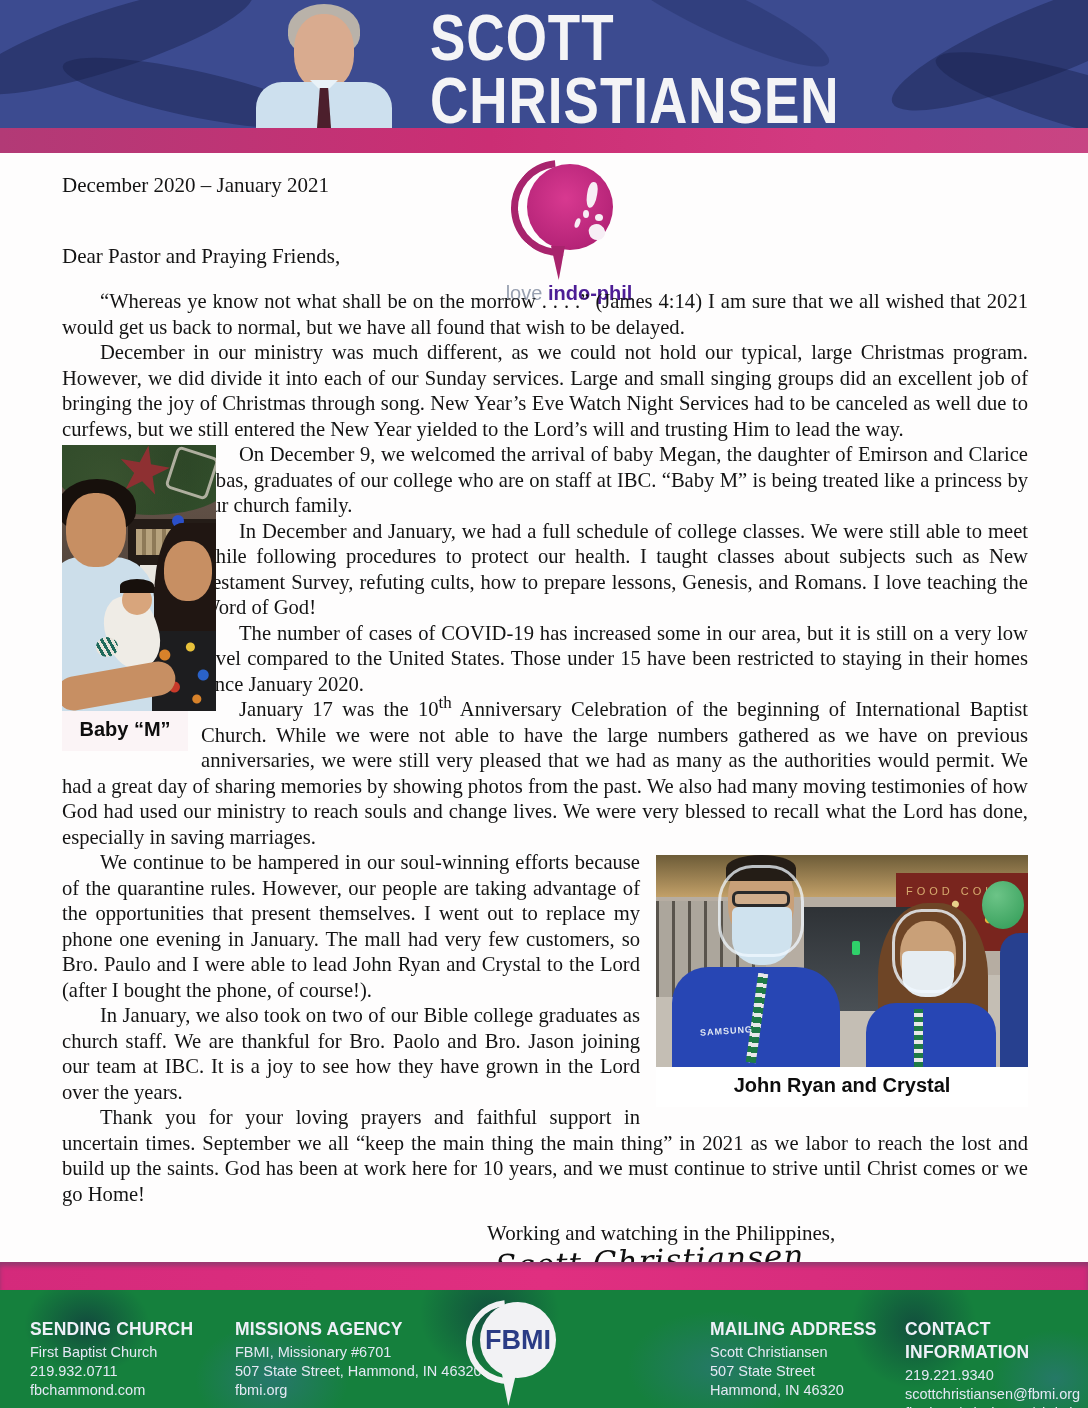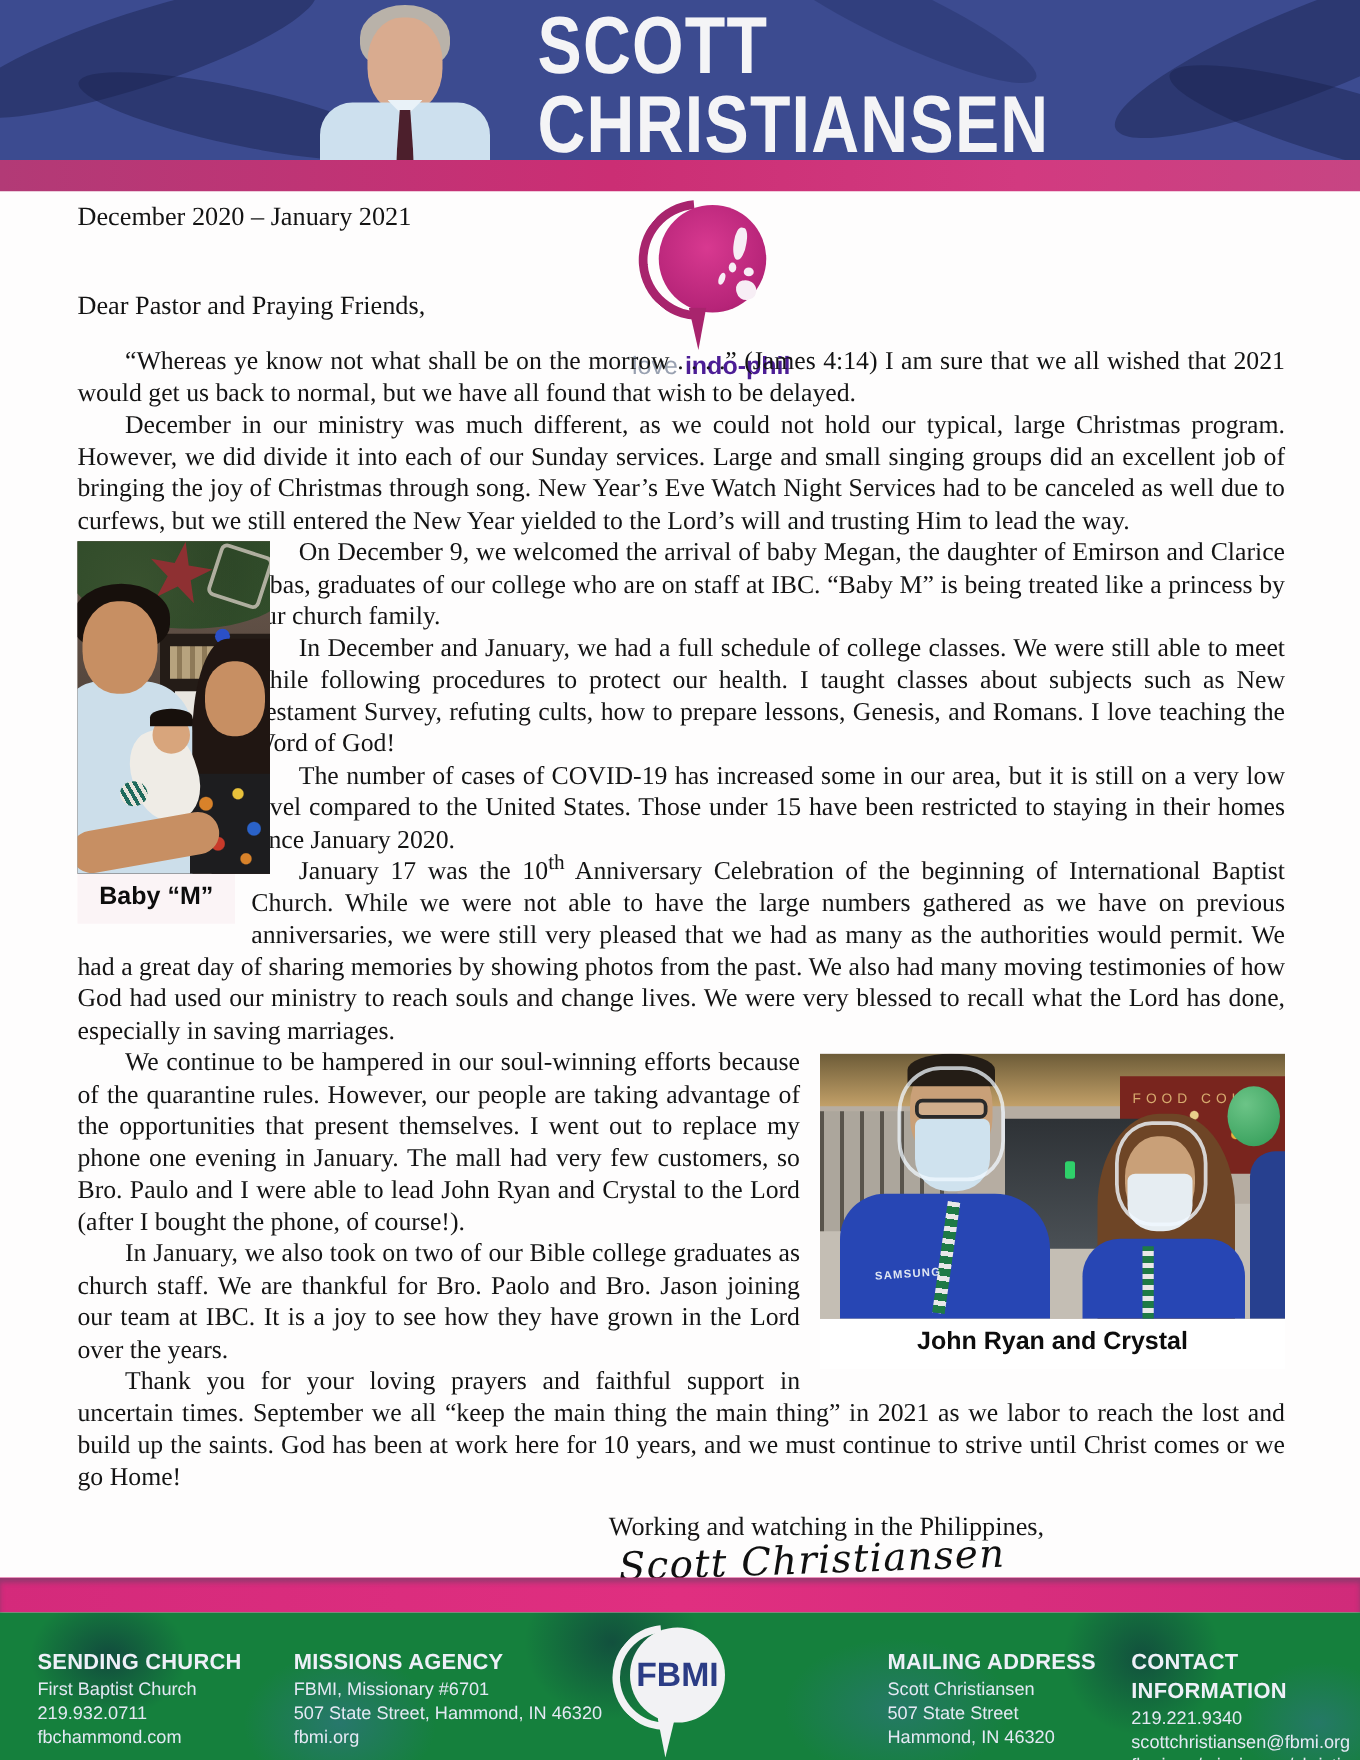--- a/index.html
+++ b/index.html
@@ -50,21 +50,21 @@
   .ti3 { left:68px; top:50px; width:8px; height:7px; border-radius:50%; }
   .ti4 { left:62px; top:60px; width:16px; height:16px; border-radius:45% 60% 50% 55%; transform:rotate(-12deg); }
   .ti5 { left:48px; top:54px; width:5px; height:10px; border-radius:50%; transform:rotate(20deg); }
   .tip-text { position:absolute; left:0; top:124px; width:132px; text-align:center;
     font-family:"Liberation Sans", sans-serif; font-size:20px; white-space:nowrap; }
   .tip-team { color:#98a0b0; }
   .tip-region { color:#4c1d95; font-weight:bold; }
 
   
   .body-area { position:absolute; top:153px; left:62px; width:966px; }
-  .date-line { margin-top:8px; font-size:21px; }
+  .date-line { margin-top:20px; font-size:21px; }
   .salutation { margin-top:46px; font-size:21px; }
   .letter-text { margin-top:20px; font-size:20.6px; line-height:25.5px; }
   .letter-text p { text-align:justify; text-indent:38px; }
   .it { }
   sup { font-size:17px; line-height:0; }
 
   
   figure.babym { float:left; width:126px; margin:3px 13px 4px 0; background:#fbf4f6; }
   figure.john { float:right; width:372px; margin:5px 0 4px 16px; background:#fff; }
   figcaption { font-family:"Liberation Sans", sans-serif; font-weight:bold; font-size:20px;
@@ -160,21 +160,21 @@
     radial-gradient(ellipse 130px 80px at 66% 65%, rgba(74,104,196,.3), transparent 70%),
     radial-gradient(ellipse 90px 90px at 84% 30%, rgba(14,22,62,.45), transparent 70%),
     radial-gradient(ellipse 90px 70px at 97% 75%, rgba(74,104,196,.3), transparent 70%); }
   .fcol { position:absolute; line-height:1.32; }
   .fcol h4 { font-size:17.5px; letter-spacing:.2px; margin-bottom:2px; font-weight:bold; }
   .fcol div { font-size:14.5px; color:#e4e8f4; }
   .c1 { left:30px; top:28px; }
   .c2 { left:235px; top:28px; }
   .c3 { left:710px; top:28px; }
   .c4 { left:905px; top:28px; }
-  .fbmi { position:absolute; left:488px; top:4px; width:110px; height:110px; }
+  .fbmi { position:absolute; left:464px; top:4px; width:110px; height:110px; }
   .fbmi-arc { position:absolute; left:2px; top:6px; width:84px; height:84px; border-radius:50%;
     border:6px solid #f2f2f4; border-top-color:transparent; border-right-color:transparent; transform:rotate(40deg); }
   .fbmi-circle { position:absolute; left:16px; top:8px; width:76px; height:76px; border-radius:50%; background:#f2f2f4;
     display:flex; align-items:center; justify-content:center;
     color:#2b3c85; font-weight:bold; font-size:27px; font-family:"Liberation Sans", sans-serif; letter-spacing:0; }
   .fbmi-tail { position:absolute; left:38px; top:80px; width:14px; height:32px; background:#f2f2f4;
     clip-path:polygon(0 0,100% 0,45% 100%); }
 </style>
 </head>
 <body>

